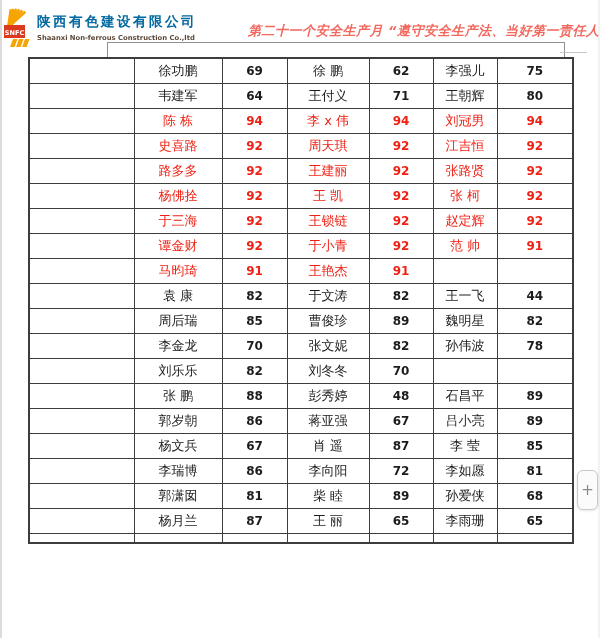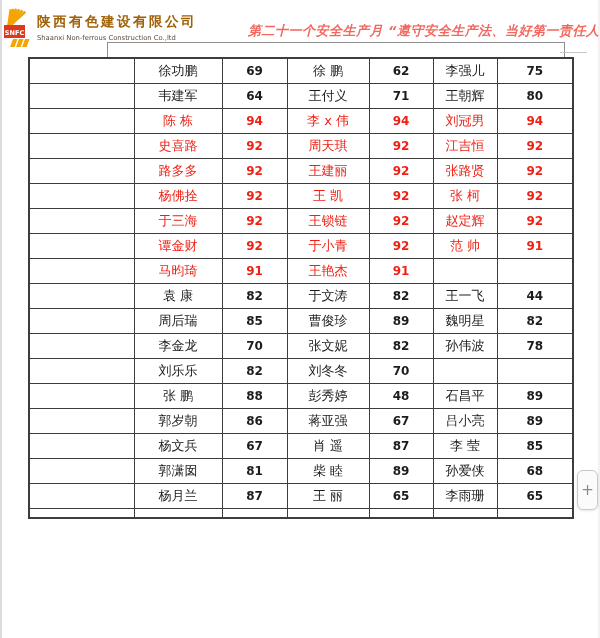--- a/index.html
+++ b/index.html
@@ -7,22 +7,22 @@
     width:600px;height:638px;overflow:hidden;position:relative;background:#ffffff;
     font-family:"DejaVu Sans","Liberation Sans",sans-serif;
   }
   .page-edge-left{position:absolute;left:0;top:0;width:2px;height:638px;background:#dcdcdc;}
   .page-edge-right{position:absolute;left:598px;top:0;width:2px;height:638px;background:#f2f2f2;}
 
   
   .brand{position:absolute;left:4px;top:6px;display:flex;align-items:flex-start;}
   .brand-logo{width:28px;height:42px;flex:0 0 auto;}
   .brand-text{margin-left:5px;padding-top:7px;}
-  .brand-cn{font-size:13.5px;font-weight:bold;color:#a16207;letter-spacing:2.5px;white-space:nowrap;}
-  .brand-en{font-size:6.8px;font-weight:normal;color:#5d4a3b;margin-top:3px;white-space:nowrap;}
+  .brand-cn{font-size:13.5px;font-weight:bold;color:#0369a1;letter-spacing:2.5px;white-space:nowrap;}
+  .brand-en{font-size:6.8px;font-weight:bold;color:#5d4a3b;margin-top:3px;white-space:nowrap;}
   .slogan{
     position:absolute;left:248px;top:22px;width:326px;text-align:center;
     font-size:13px;font-style:italic;font-weight:bold;color:#f2685e;
     letter-spacing:0.5px;white-space:nowrap;
   }
 
   
   .remnant{
     position:absolute;left:107px;top:42px;width:456px;height:15px;
     border-top:1px solid #8f8f8f;border-left:1px solid #8f8f8f;border-right:1px solid #8f8f8f;
@@ -234,20 +234,29 @@
           <td></td>
           <td>杨文兵</td>
           <td class="score">67</td>
           <td>肖 遥</td>
           <td class="score">87</td>
           <td>李 莹</td>
           <td class="score">85</td>
         </tr>
         <tr>
           <td></td>
+          <td>李瑞博</td>
+          <td class="score">86</td>
+          <td>李向阳</td>
+          <td class="score">72</td>
+          <td>李如愿</td>
+          <td class="score">81</td>
+        </tr>
+        <tr>
+          <td></td>
           <td>郭潇囡</td>
           <td class="score">81</td>
           <td>柴 睦</td>
           <td class="score">89</td>
           <td>孙爱侠</td>
           <td class="score">68</td>
         </tr>
         <tr>
           <td></td>
           <td>杨月兰</td>

